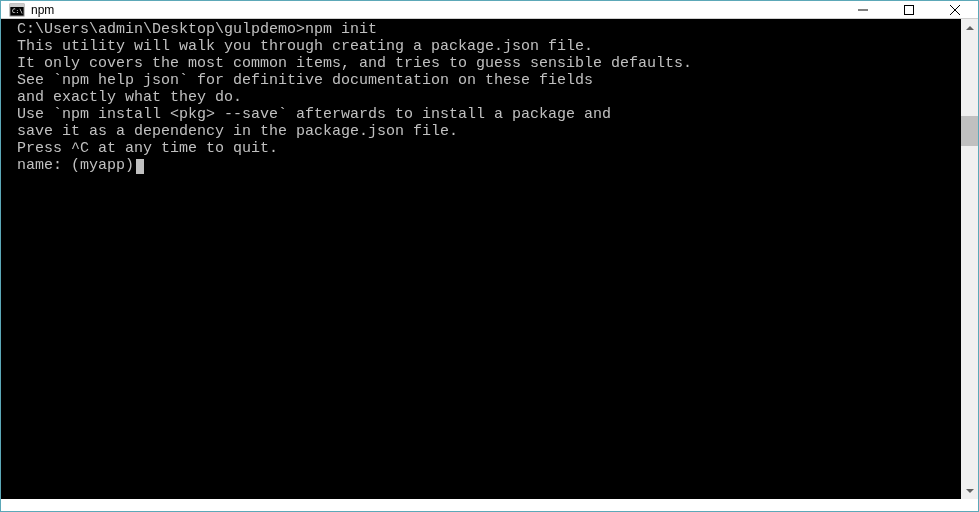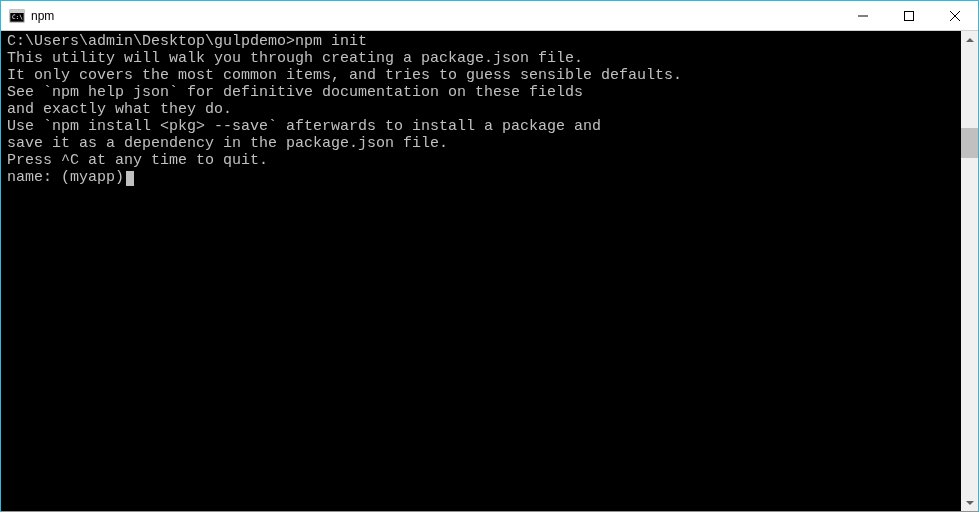--- a/index.html
+++ b/index.html
@@ -5,21 +5,21 @@
     * { margin: 0; padding: 0; box-sizing: border-box; }
     body {
       width: 979px;
       height: 512px;
       background: #fff;
       font-family: "Segoe UI", Tahoma, sans-serif;
       overflow: hidden;
       border: 1px solid #5ca8b8;
     }
     .titlebar {
-      height: 30px;
+      height: 18px;
       background: #fff;
       display: flex;
       align-items: center;
       border-bottom: 1px solid #d0d0d0;
     }
     .titlebar-icon {
       width: 16px;
       height: 16px;
       margin-left: 8px;
       margin-right: 6px;
@@ -51,21 +51,21 @@
       height: calc(100% - 30px);
       display: flex;
     }
     .terminal {
       flex: 1;
       background: #000;
       color: #c0c0c0;
       font-family: "NSimSun", "SimSun", "Courier New", monospace;
       font-size: 15px;
       line-height: 17px;
-      padding: 2px 0 0 6px;
+      padding: 2px 0 0 16px;
       white-space: pre;
       overflow: hidden;
     }
     .scrollbar {
       width: 17px;
       background: #f0f0f0;
       position: relative;
       display: flex;
       flex-direction: column;
     }

